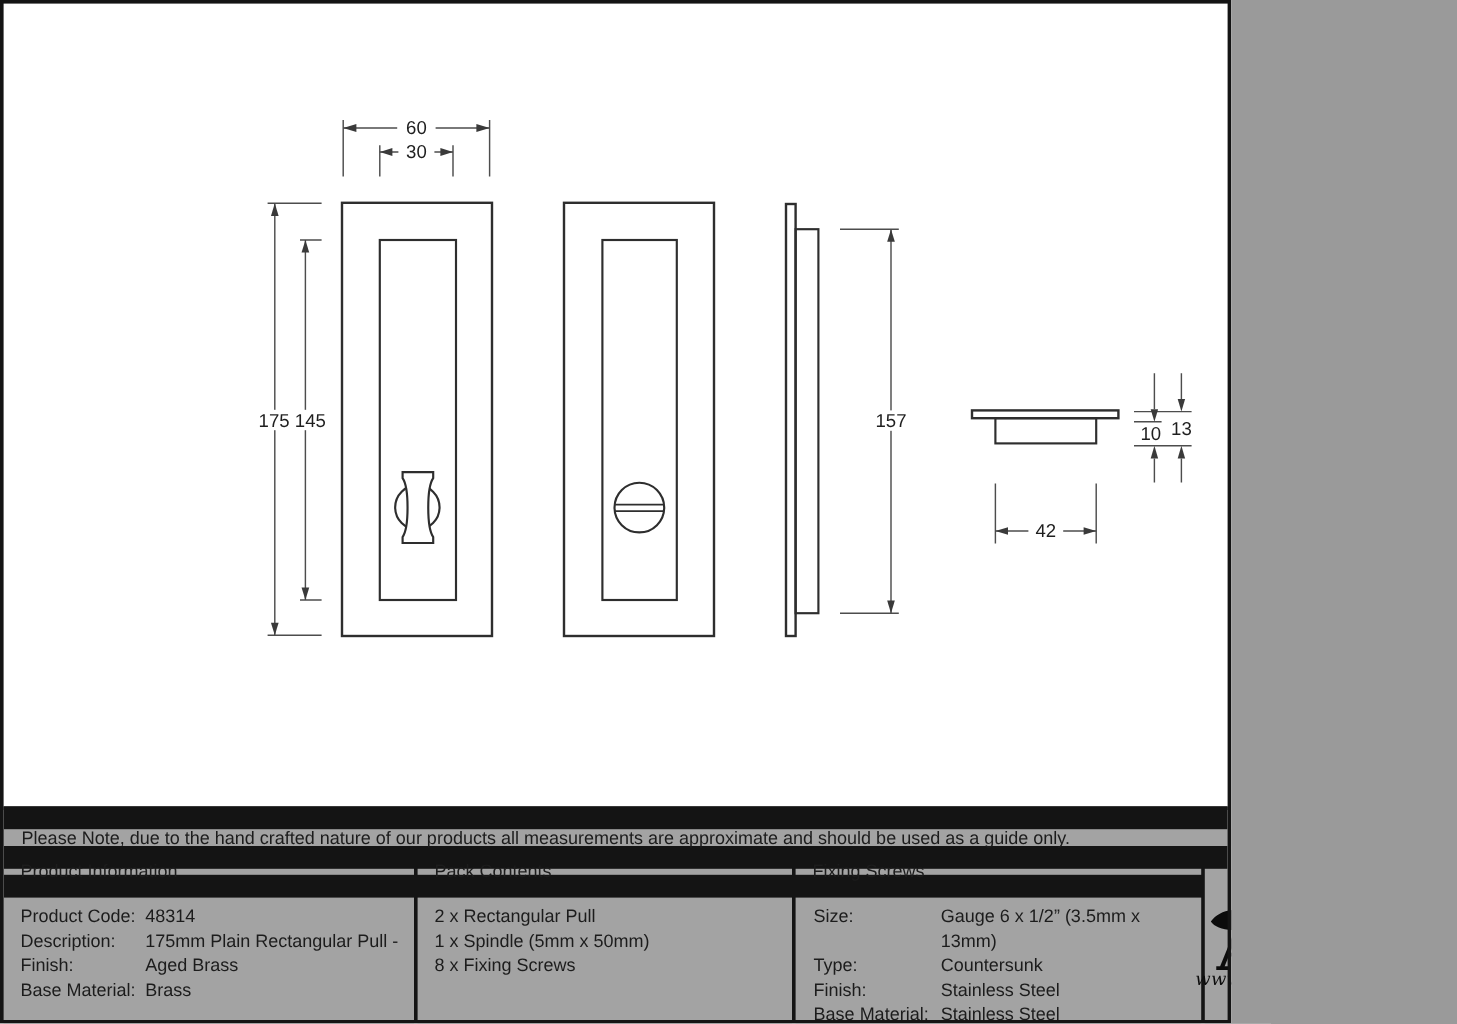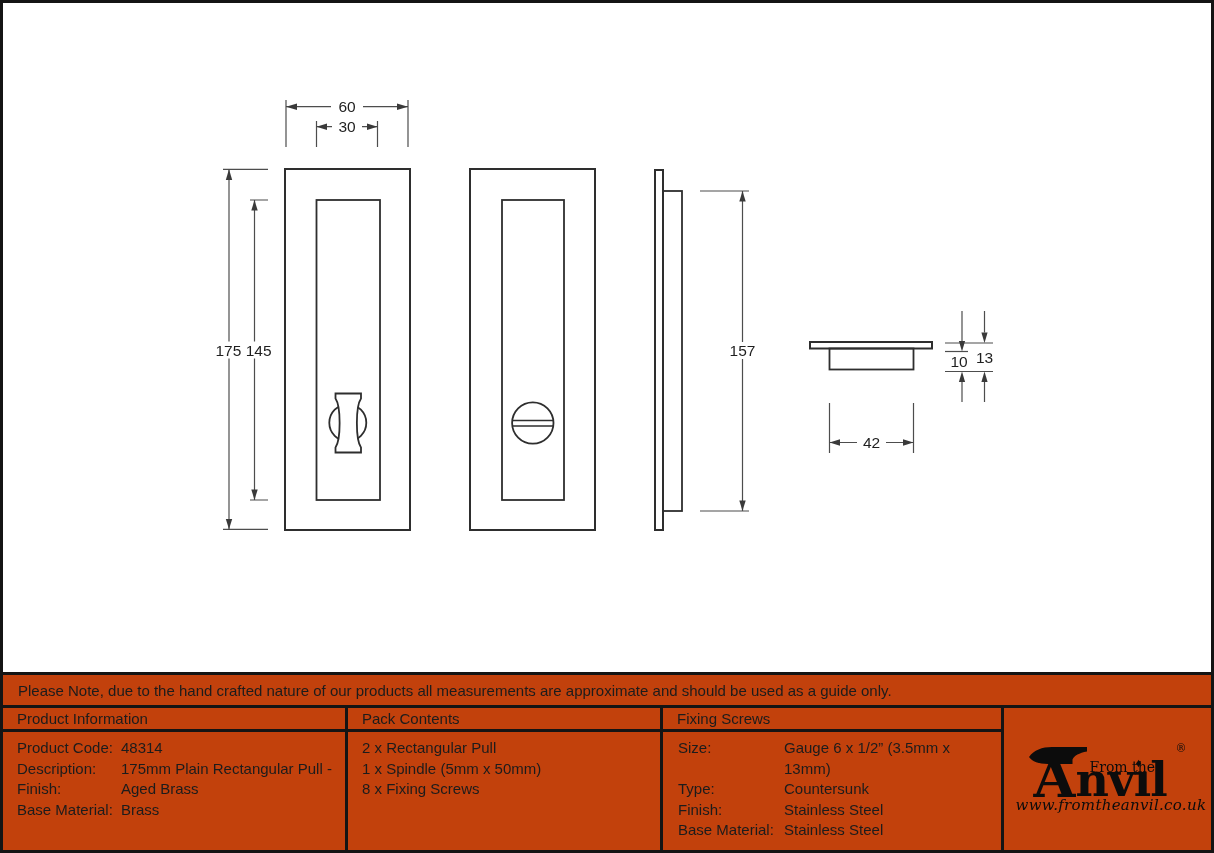--- a/index.html
+++ b/index.html
@@ -1,31 +1,31 @@
 <!DOCTYPE html>
 <html><head>
 <meta charset="utf-8">
 <style>
   html,body { margin:0; padding:0; background:#9a9a9a; }
   .page {
-    position:relative; width:1214px; height:853px; background:#ffffff;
+    position:relative; width:1026px; height:853px; background:#ffffff;
     font-family:"Liberation Sans", sans-serif; color:#1c1c1c; overflow:hidden;
   }
   .page-border { position:absolute; inset:0; border:3px solid #141414; pointer-events:none; z-index:20; }
   svg.drawing { position:absolute; left:0; top:0; display:block; }
   svg.drawing text { font-family:"Liberation Sans", sans-serif; font-size:15.5px; fill:#1f1f1f; }
 
   
   .tbl {
     position:absolute; left:3px; right:3px; top:672px; bottom:3px;
     background:#141414; border-top:3px solid #141414;
     display:grid; grid-template-columns:342px 312px 338px 1fr;
     grid-template-rows:30px 21px 1fr; gap:3px;
   }
-  .cell { background:#c2410c; }
+  .cell { background:#a3a3a3;margin-top:16px; }
   .note-cell { grid-column:1/5; grid-row:1; display:flex; align-items:center; padding-left:15px; font-size:15px; }
   .hdr-cell { grid-row:2; display:flex; align-items:center; padding-left:14px; font-size:15px; }
   .body-cell { grid-row:3; padding:6px 8px 0 14px; font-size:15px; line-height:20.5px; }
   .logo-cell { grid-column:4; grid-row:2/4; display:flex; align-items:center; justify-content:center; }
   .kv-row { display:flex; }
   .kv-label { width:104px; flex:none; }
   .fx .kv-label { width:106px; }
 
   
   .logo { position:relative; width:168px; height:70px; color:#0c0c0c; }

